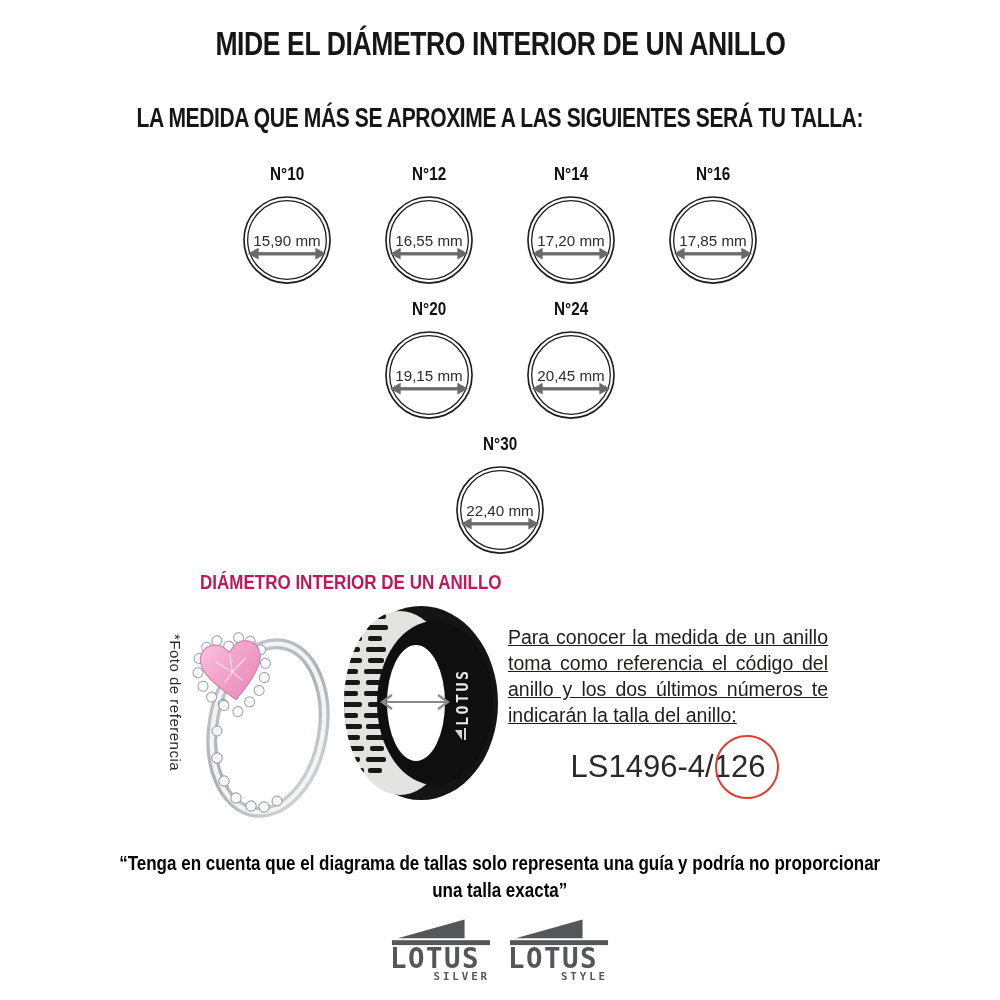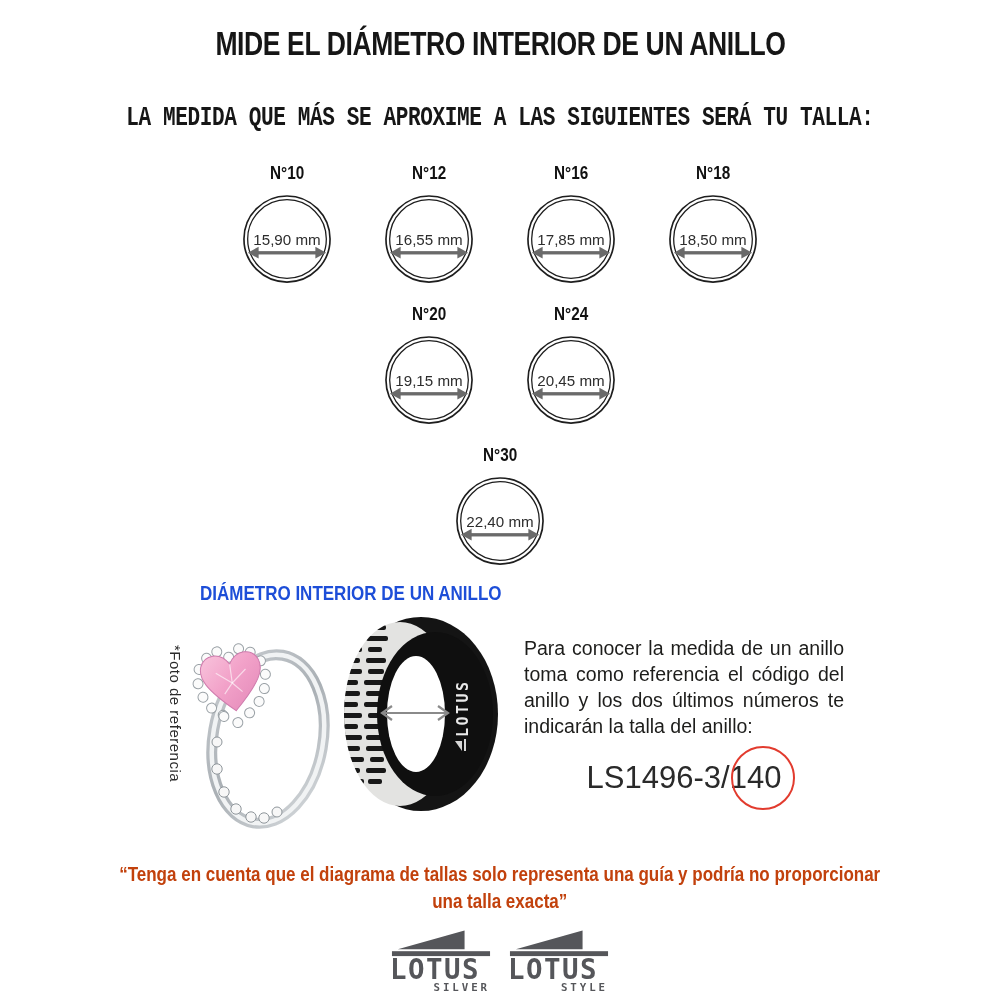--- a/index.html
+++ b/index.html
@@ -3,44 +3,44 @@
 <meta charset="utf-8">
 <style>
   html,body{margin:0;padding:0;background:#fff;}
   body{width:1000px;height:1000px;font-family:"Liberation Sans",sans-serif;color:#1d1d1b;overflow:hidden;}
   .page{position:relative;width:1000px;height:1000px;background:#fff;}
 
   .cond{display:inline-block;transform:scaleX(.78);transform-origin:50% 50%;white-space:nowrap;font-weight:bold;}
   .cond-l{display:inline-block;transform:scaleX(.85);transform-origin:0 50%;white-space:nowrap;font-weight:bold;}
 
   h1{margin:24px 0 0;text-align:center;font-size:34px;letter-spacing:-.5px;color:#161616;}
-  h2{margin:40px 0 0;text-align:center;font-size:27px;letter-spacing:-.5px;color:#161616;font-family:Liberation Mono, monospace;}
+  h2{margin:40px 0 0;text-align:center;font-size:27px;letter-spacing:-.5px;color:#161616;}
   h1,h2{font-weight:normal;}
 
   .size-grid{width:740px;margin:30px auto 0;}
   .size-row{display:flex;justify-content:center;align-items:flex-end;}
-  .size-row + .size-row{margin-top:20px;}
+  .size-row + .size-row{margin-top:14px;}
   .size-cell{width:142px;text-align:center;}
   .size-label{font-size:18px;color:#111;margin-bottom:10px;}
   .size-label .cond{transform:scaleX(.85);}
   .size-circle{display:block;margin:0 auto;}
 
-  .section-heading{margin:16px 0 0 200px;font-size:20px;color:#1d4ed8;font-weight:normal;}
+  .section-heading{margin:16px 0 0 200px;font-size:20px;color:#be185d;font-weight:normal;}
 
   .ref-row{display:flex;margin:6px 0 0 158px;align-items:flex-start;}
   .photo-note{writing-mode:vertical-rl;font-size:15px;color:#2b2b2b;padding-top:34px;width:26px;letter-spacing:.5px;}
   .pink-ring-svg{width:158px;height:226px;flex:0 0 auto;}
   .black-ring-svg{width:168px;height:202px;flex:0 0 auto;margin-left:-2px;margin-top:2px;}
-  .desc-col{width:320px;margin-left:16px;margin-top:24px;}
+  .desc-col{width:320px;margin-top:24px;text-decoration:underline;}
   .desc{margin:0;font-size:19.5px;line-height:1.34;text-align:justify;color:#1d1d1b;}
   .code-line{margin-top:20px;text-align:center;font-size:31px;color:#2a2a2a;}
   .code-span{position:relative;display:inline-block;}
   .red-circle{position:absolute;right:-14px;top:-14px;width:60px;height:60px;border:2.5px solid #e23b2e;border-radius:50%;}
 
-  .quote{margin:24px 0 0;text-align:center;font-size:20px;line-height:1.35;color:#c2410c;}
+  .quote{margin:24px 0 0;text-align:center;font-size:20px;line-height:1.35;color:#000000;}
   .quote .cond{line-height:1.35;}
 
   .logos{display:flex;justify-content:center;align-items:flex-start;gap:16px;margin-top:12px;}
   .logo-svg{width:102px;height:68px;}
 </style>
 </head>
 <body>
 
 <div class="page">
 
@@ -69,38 +69,38 @@
             <circle cx="46" cy="46" r="40.2" fill="none" stroke="#1e1e1e" stroke-width="1.3"></circle>
             <text x="46" y="52" text-anchor="middle" font-size="15.5" fill="#2d2d2d" font-family="Liberation Sans, sans-serif">16,55 mm</text>
             <g fill="#6a6a6a">
               <rect x="13" y="58.4" width="66" height="3.4"></rect>
               <polygon points="6,60 17,54 17,66"></polygon>
               <polygon points="86,60 75,54 75,66"></polygon>
             </g>
           </svg>
         </div>
         <div class="size-cell">
+          <div class="size-label"><span class="cond">N°14</span></div>
+          <svg class="size-circle" viewBox="0 0 92 92" width="90" height="90">
+            <circle cx="46" cy="46" r="44" fill="none" stroke="#1e1e1e" stroke-width="1.7"></circle>
+            <circle cx="46" cy="46" r="40.2" fill="none" stroke="#1e1e1e" stroke-width="1.3"></circle>
+            <text x="46" y="52" text-anchor="middle" font-size="15.5" fill="#2d2d2d" font-family="Liberation Sans, sans-serif">17,20 mm</text>
+            <g fill="#6a6a6a">
+              <rect x="13" y="58.4" width="66" height="3.4"></rect>
+              <polygon points="6,60 17,54 17,66"></polygon>
+              <polygon points="86,60 75,54 75,66"></polygon>
+            </g>
+          </svg>
+        </div>
+        <div class="size-cell">
           <div class="size-label"><span class="cond">N°16</span></div>
           <svg class="size-circle" viewBox="0 0 92 92" width="90" height="90">
             <circle cx="46" cy="46" r="44" fill="none" stroke="#1e1e1e" stroke-width="1.7"></circle>
             <circle cx="46" cy="46" r="40.2" fill="none" stroke="#1e1e1e" stroke-width="1.3"></circle>
             <text x="46" y="52" text-anchor="middle" font-size="15.5" fill="#2d2d2d" font-family="Liberation Sans, sans-serif">17,85 mm</text>
-            <g fill="#6a6a6a">
-              <rect x="13" y="58.4" width="66" height="3.4"></rect>
-              <polygon points="6,60 17,54 17,66"></polygon>
-              <polygon points="86,60 75,54 75,66"></polygon>
-            </g>
-          </svg>
-        </div>
-        <div class="size-cell">
-          <div class="size-label"><span class="cond">N°18</span></div>
-          <svg class="size-circle" viewBox="0 0 92 92" width="90" height="90">
-            <circle cx="46" cy="46" r="44" fill="none" stroke="#1e1e1e" stroke-width="1.7"></circle>
-            <circle cx="46" cy="46" r="40.2" fill="none" stroke="#1e1e1e" stroke-width="1.3"></circle>
-            <text x="46" y="52" text-anchor="middle" font-size="15.5" fill="#2d2d2d" font-family="Liberation Sans, sans-serif">18,50 mm</text>
             <g fill="#6a6a6a">
               <rect x="13" y="58.4" width="66" height="3.4"></rect>
               <polygon points="6,60 17,54 17,66"></polygon>
               <polygon points="86,60 75,54 75,66"></polygon>
             </g>
           </svg>
         </div>
       </div>
       <div class="size-row">
         <div class="size-cell">
@@ -261,21 +261,21 @@
         <line x1="42" y1="100" x2="108" y2="100"></line>
         <polyline points="52,93 42,100 52,107"></polyline>
         <polyline points="98,93 108,100 98,107"></polyline>
       </g>
     </svg>
 
     <div class="desc-col">
       <p class="desc">Para conocer la medida de un anillo toma como referencia el código del anillo y los dos últimos números te indicarán la talla del anillo:</p>
       <div class="code-line">
         <span class="code-span">
-          <span>LS1496-3/140</span>
+          <span>LS1496-4/126</span>
           <span class="red-circle"></span>
         </span>
       </div>
     </div>
   </div>
 
   <p class="quote">
     <span class="cond" style="transform:scaleX(.85)"><span>“Tenga en cuenta que el diagrama de tallas solo representa una guía y podría no proporcionar</span><br>
     <span>una talla exacta”</span></span>
   </p>

